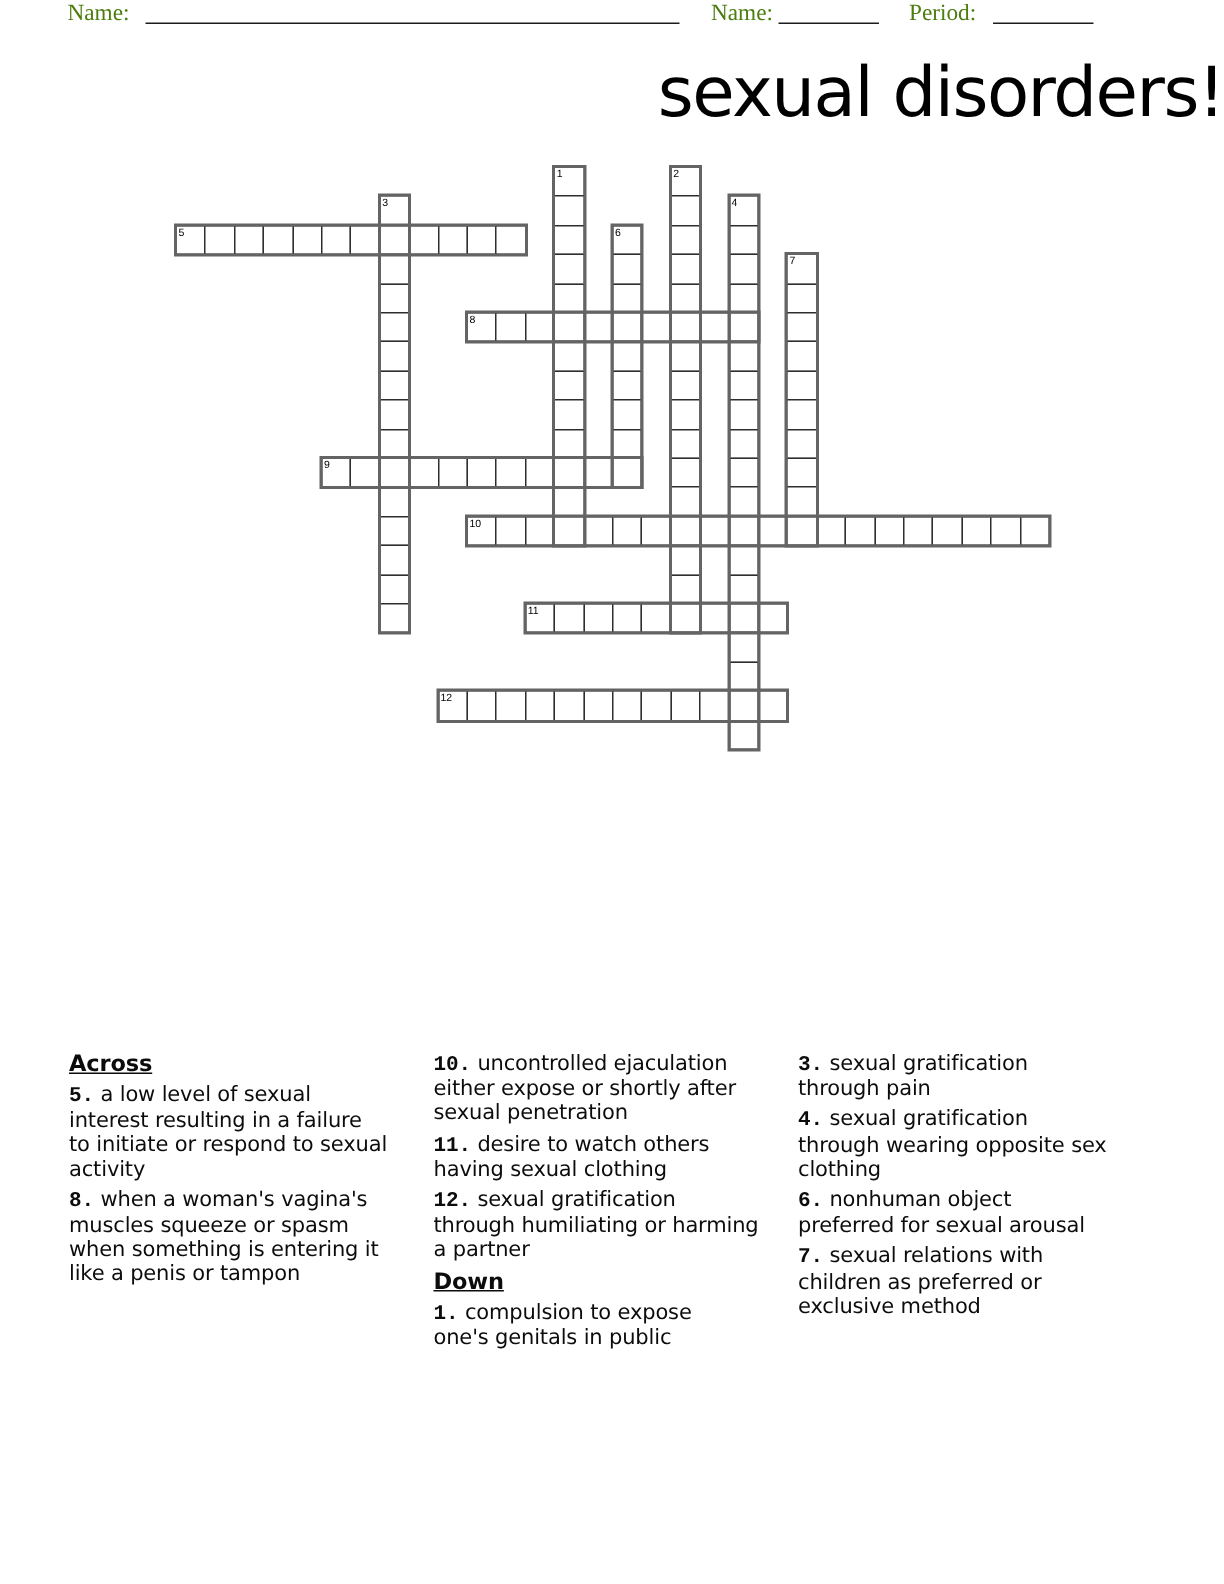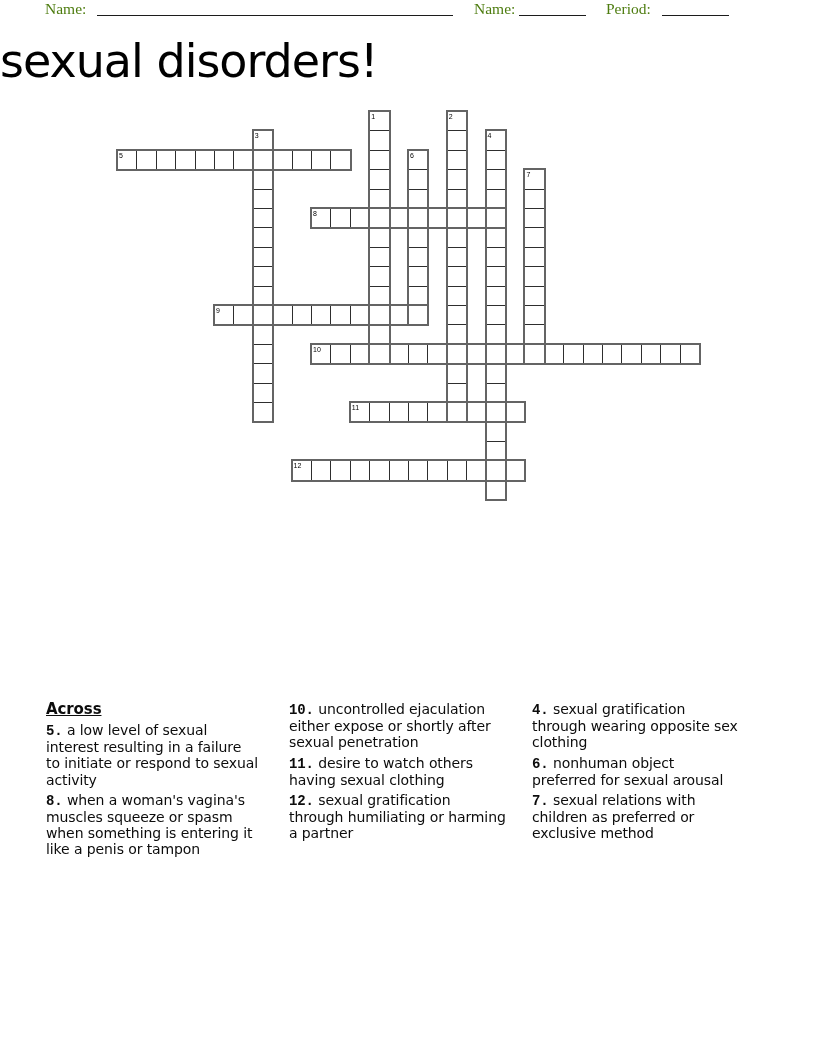--- a/index.html
+++ b/index.html
@@ -5,21 +5,21 @@
   html,body{margin:0;padding:0;background:#fff;}
   .page{position:relative;width:816px;height:1056px;background:#ffffff;overflow:hidden;
         font-family:"DejaVu Sans",sans-serif;color:#111;}
 
   
   .hdr-label{position:absolute;top:1px;font-family:Liberation Serif, serif;
              font-size:15.5px;line-height:16px;color:#4d7c0f;}
   .hdr-line{position:absolute;top:15px;height:0;border-bottom:1.6px solid #1c1c1c;}
 
   
-  .title{position:absolute;left:0;right:0;top:36px;text-align:left;
+  .title{position:absolute;left:0;right:0;top:36px;text-align:right;
          font-size:46px;line-height:50px;letter-spacing:-1px;font-weight:500;color:#000;}
 
   
   #grid{position:absolute;left:117px;top:111px;width:584px;height:390px;}
   .gcell{position:absolute;background:#fff;border:1px solid #2e2e2e;box-sizing:border-box;}
   .goutline{position:absolute;border:2px solid #646464;box-sizing:border-box;pointer-events:none;}
   .gnum{position:absolute;font-size:7px;line-height:7px;color:#000;z-index:5;
         font-family:"Liberation Sans",sans-serif;}
 
   
@@ -225,22 +225,27 @@
     </div>
   <div class="clue-col" id="clue-col-2" style="left:289px;">
       <div class="clue"><span class="clue-num">10.</span> <span class="clue-text">uncontrolled ejaculation
 either expose or shortly after
 sexual penetration</span></div>
       <div class="clue"><span class="clue-num">11.</span> <span class="clue-text">desire to watch others
 having sexual clothing</span></div>
       <div class="clue"><span class="clue-num">12.</span> <span class="clue-text">sexual gratification
 through humiliating or harming
 a partner</span></div>
+      <div class="clues-heading">Down</div>
+      <div class="clue"><span class="clue-num">1.</span> <span class="clue-text">compulsion to expose
+one's genitals in public</span></div>
     </div>
   <div class="clue-col" id="clue-col-3" style="left:532px;">
+      <div class="clue"><span class="clue-num">3.</span> <span class="clue-text">sexual gratification
+through pain</span></div>
       <div class="clue"><span class="clue-num">4.</span> <span class="clue-text">sexual gratification
 through wearing opposite sex
 clothing</span></div>
       <div class="clue"><span class="clue-num">6.</span> <span class="clue-text">nonhuman object
 preferred for sexual arousal</span></div>
       <div class="clue"><span class="clue-num">7.</span> <span class="clue-text">sexual relations with
 children as preferred or
 exclusive method</span></div>
     </div>
 

